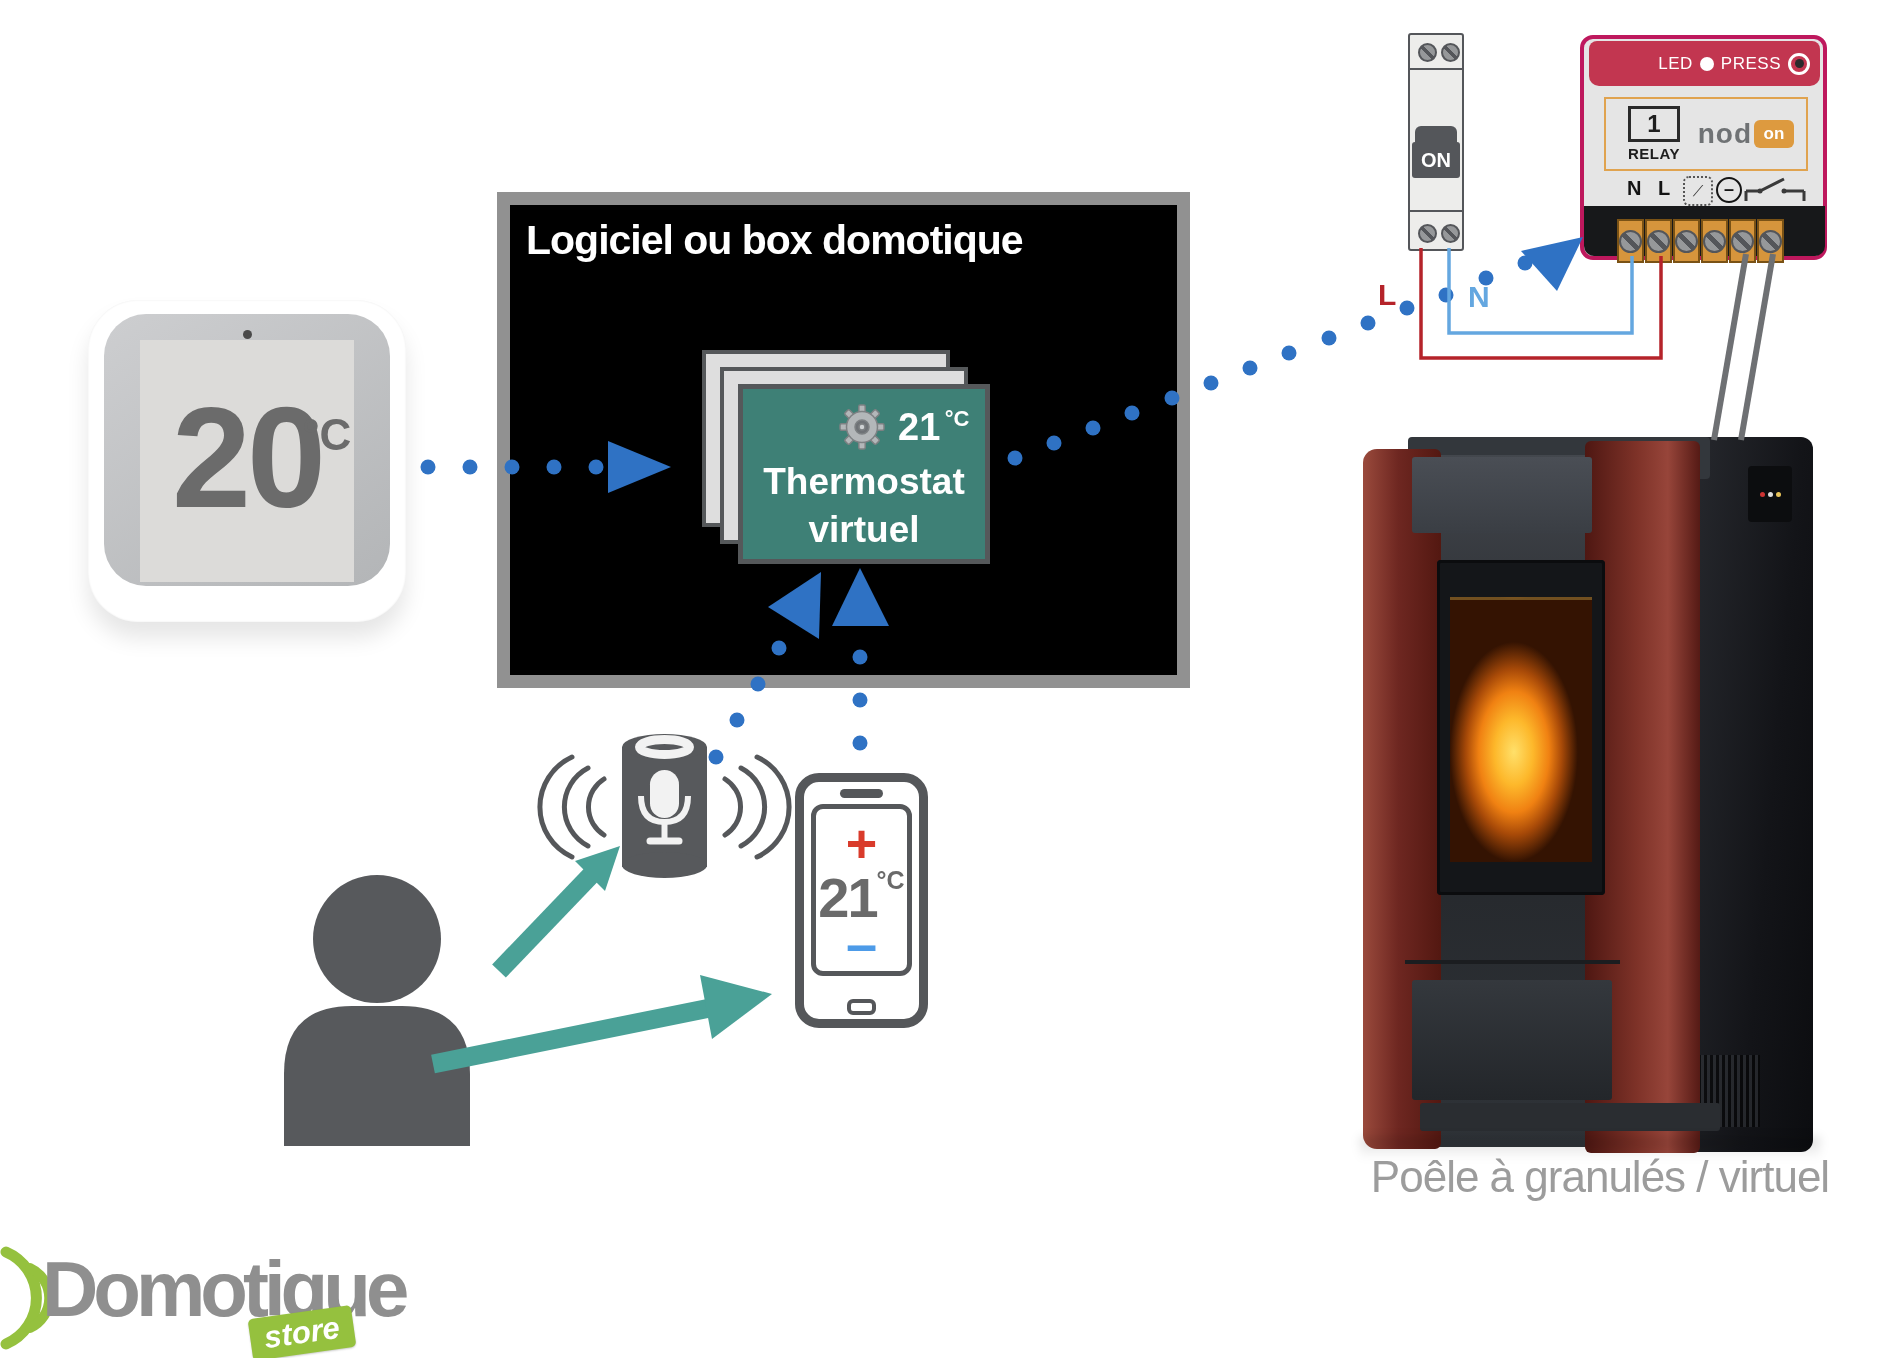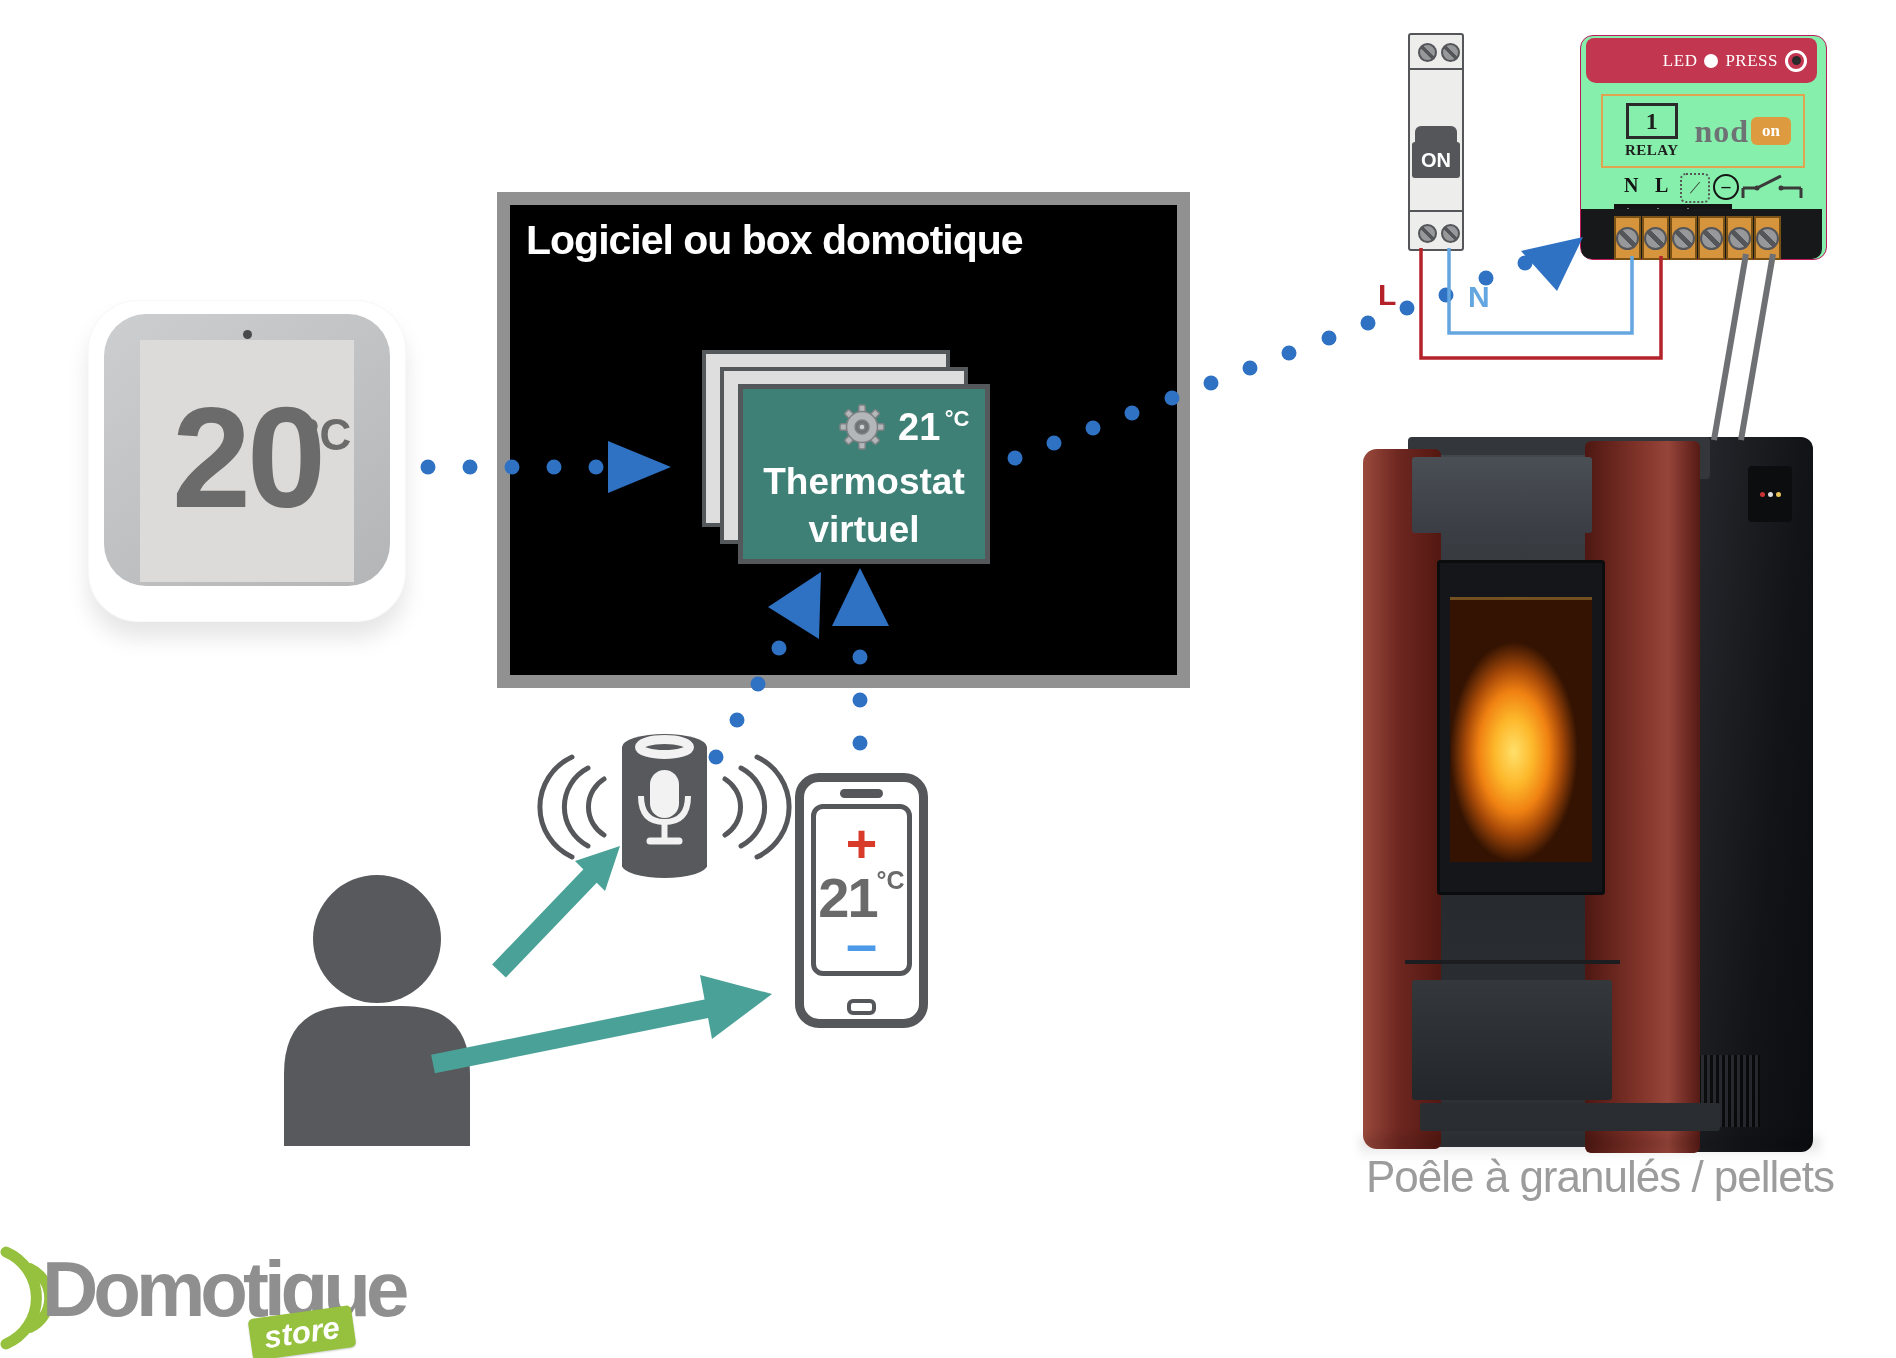--- a/index.html
+++ b/index.html
@@ -58,37 +58,37 @@
            border:2px solid #54565a;border-radius:3px;z-index:4;}
   #breaker .sect-top{left:0;top:0;width:52px;height:33px;border-bottom:2px solid #54565a;}
   #breaker .sect-bot{left:0;top:175px;width:52px;height:39px;border-top:2px solid #54565a;}
   .screw{width:15px;height:15px;border-radius:50%;background:#96989a;border:2px solid #54565a;
          background-image:linear-gradient(45deg,transparent 42%,#54565a 42%,#54565a 58%,transparent 58%);}
   #breaker .handle{left:5px;top:91px;width:42px;height:25px;background:#54565a;border-radius:6px;}
   #breaker .plate{left:2px;top:107px;width:48px;height:36px;background:#54565a;border-radius:3px;
          color:#fff;font-size:20px;font-weight:bold;text-align:center;line-height:36px;}
 
   
-  #relay{left:1580px;top:35px;width:247px;height:225px;box-sizing:border-box;background:#86efac;
-         border:1px solid #be185d;border-radius:13px;z-index:4;font-family:Liberation Serif, serif;}
+  #relay{left:1580px;top:35px;width:247px;height:225px;box-sizing:border-box;background:#e5e5e5;
+         border:4px solid #be185d;border-radius:13px;z-index:4;}
   #relay .band{left:5px;top:2px;width:231px;height:45px;background:#c23650;border-radius:8px 8px 10px 10px;
          display:flex;align-items:center;justify-content:flex-end;gap:7px;padding-right:10px;box-sizing:border-box;}
   #relay .band .txt{color:#fff;font-size:17px;letter-spacing:.5px;}
   #relay .leddot{width:14px;height:14px;border-radius:50%;background:#fff;}
   #relay .pressbtn{width:22px;height:22px;border-radius:50%;border:3px solid #fff;box-sizing:border-box;
          display:flex;align-items:center;justify-content:center;}
   #relay .pressbtn span{width:9px;height:9px;border-radius:50%;background:#2a2a2c;}
   #relay .obox{left:20px;top:58px;width:204px;height:74px;box-sizing:border-box;border:2px solid #e0a34f;
          display:flex;align-items:center;}
   #relay .chan{margin-left:22px;display:flex;flex-direction:column;align-items:center;}
   #relay .chan .num{width:46px;height:30px;border:3px solid #2a2a2a;font-size:24px;font-weight:bold;
          text-align:center;line-height:30px;color:#1e1e1e;}
   #relay .chan .word{font-size:15px;font-weight:bold;color:#1e1e1e;margin-top:3px;letter-spacing:.5px;}
   #relay .brand{margin-left:auto;margin-right:12px;display:flex;align-items:center;gap:2px;}
-  #relay .brand .nod{color:#6f7274;font-size:32px;font-weight:bold;letter-spacing:1px;}
+  #relay .brand .nod{color:#6f7274;font-size:28px;font-weight:bold;letter-spacing:1px;}
   #relay .brand .onbox{width:40px;height:28px;background:#dd9a3f;border-radius:6px;color:#fff;
          font-size:17px;font-weight:bold;display:flex;align-items:center;justify-content:center;}
   #relay .tlabel{font-size:20px;font-weight:bold;color:#141414;}
   #relay .tn{left:43px;top:138px;} #relay .tl{left:74px;top:138px;}
   #relay .clock{left:99px;top:137px;width:26px;height:26px;border:2px dotted #555;border-radius:6px;
          display:flex;align-items:center;justify-content:center;font-size:15px;color:#333;}
   #relay .minuscirc{left:132px;top:138px;width:22px;height:22px;border:2.5px solid #141414;border-radius:50%;
          color:#141414;font-size:18px;font-weight:bold;text-align:center;line-height:20px;}
   #relay .blkstrip{left:33px;top:168px;width:118px;height:12px;background:#141414;}
   #relay .blkstrip i{position:absolute;bottom:0;width:0;height:0;
@@ -282,21 +282,21 @@
     <div class="seam abs"></div>
     <div class="drawer abs"></div>
     <div class="base abs"></div>
     <div class="ctrl abs">
       <i style="background:#c33;"></i>
         <i style="background:#ddd;"></i>
         <i style="background:#e8c35a;"></i>
     </div>
     <div class="refl abs"></div>
   </div>
-  <div id="stove-label" class="gray-label abs">Poêle à granulés / pellets</div>
+  <div id="stove-label" class="gray-label abs">Poêle à granulés / virtuel</div>
 
   <div id="logo" class="abs">
     <svg class="abs" style="left:0;top:8px;" width="52" height="104" viewBox="0 0 52 104">
       <path d="M 6,6 A 50 50 0 0 1 6,98" stroke="#95c13e" stroke-width="11" fill="none" stroke-linecap="round"></path>
       <path d="M 30,22 A 33 33 0 0 1 30,82" stroke="#95c13e" stroke-width="10" fill="none" stroke-linecap="round"></path>
     </svg>
     <div class="brand abs">Domotique</div>
     <div class="badge abs">store</div>
   </div>
 

